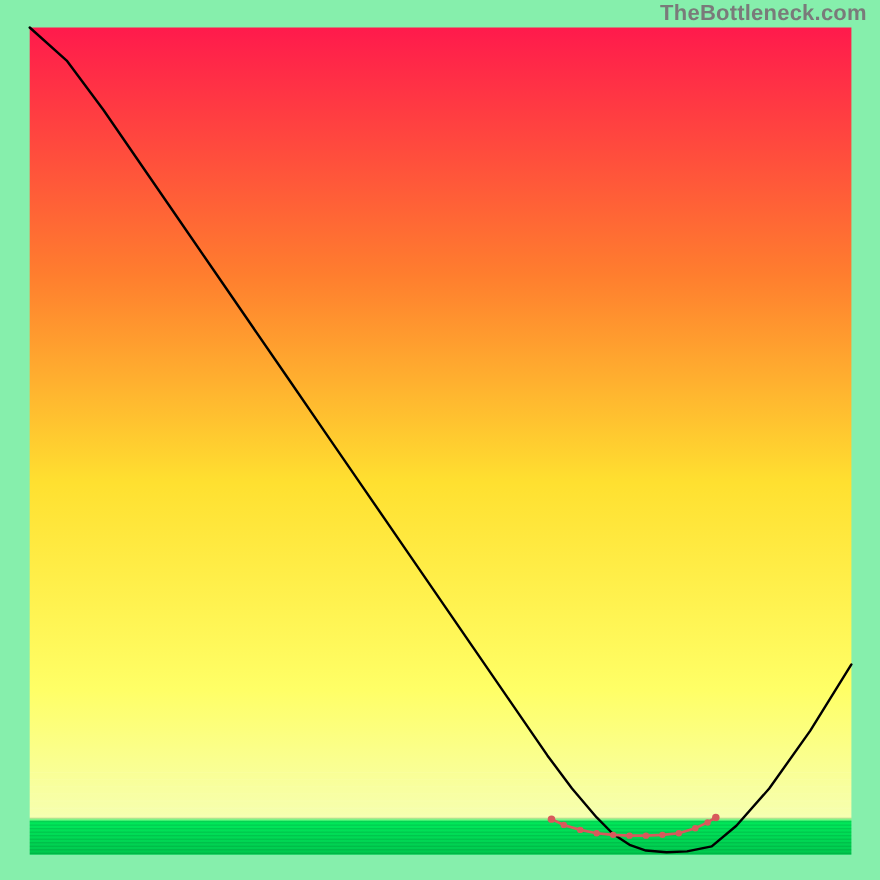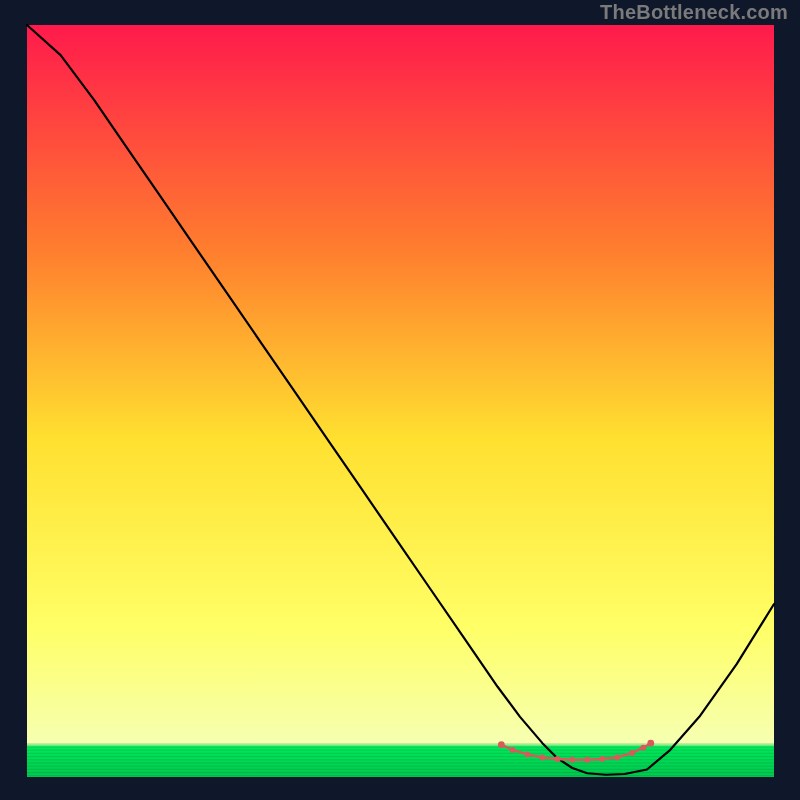--- a/index.html
+++ b/index.html
@@ -7,21 +7,21 @@
     padding: 0;
     width: 800px;
     height: 800px;
     background: #000000;
     overflow: hidden;
   }
   .outer {
     width: 800px;
     height: 800px;
     position: relative;
-    background: #0f172a;
+    background: #86efac;
   }
   .watermark {
     position: absolute;
     top: 1px;
     right: 12px;
     font-family: Arial, Helvetica, sans-serif;
     font-size: 20px;
     font-weight: bold;
     color: #7a7a7a;
     letter-spacing: 0.2px;

